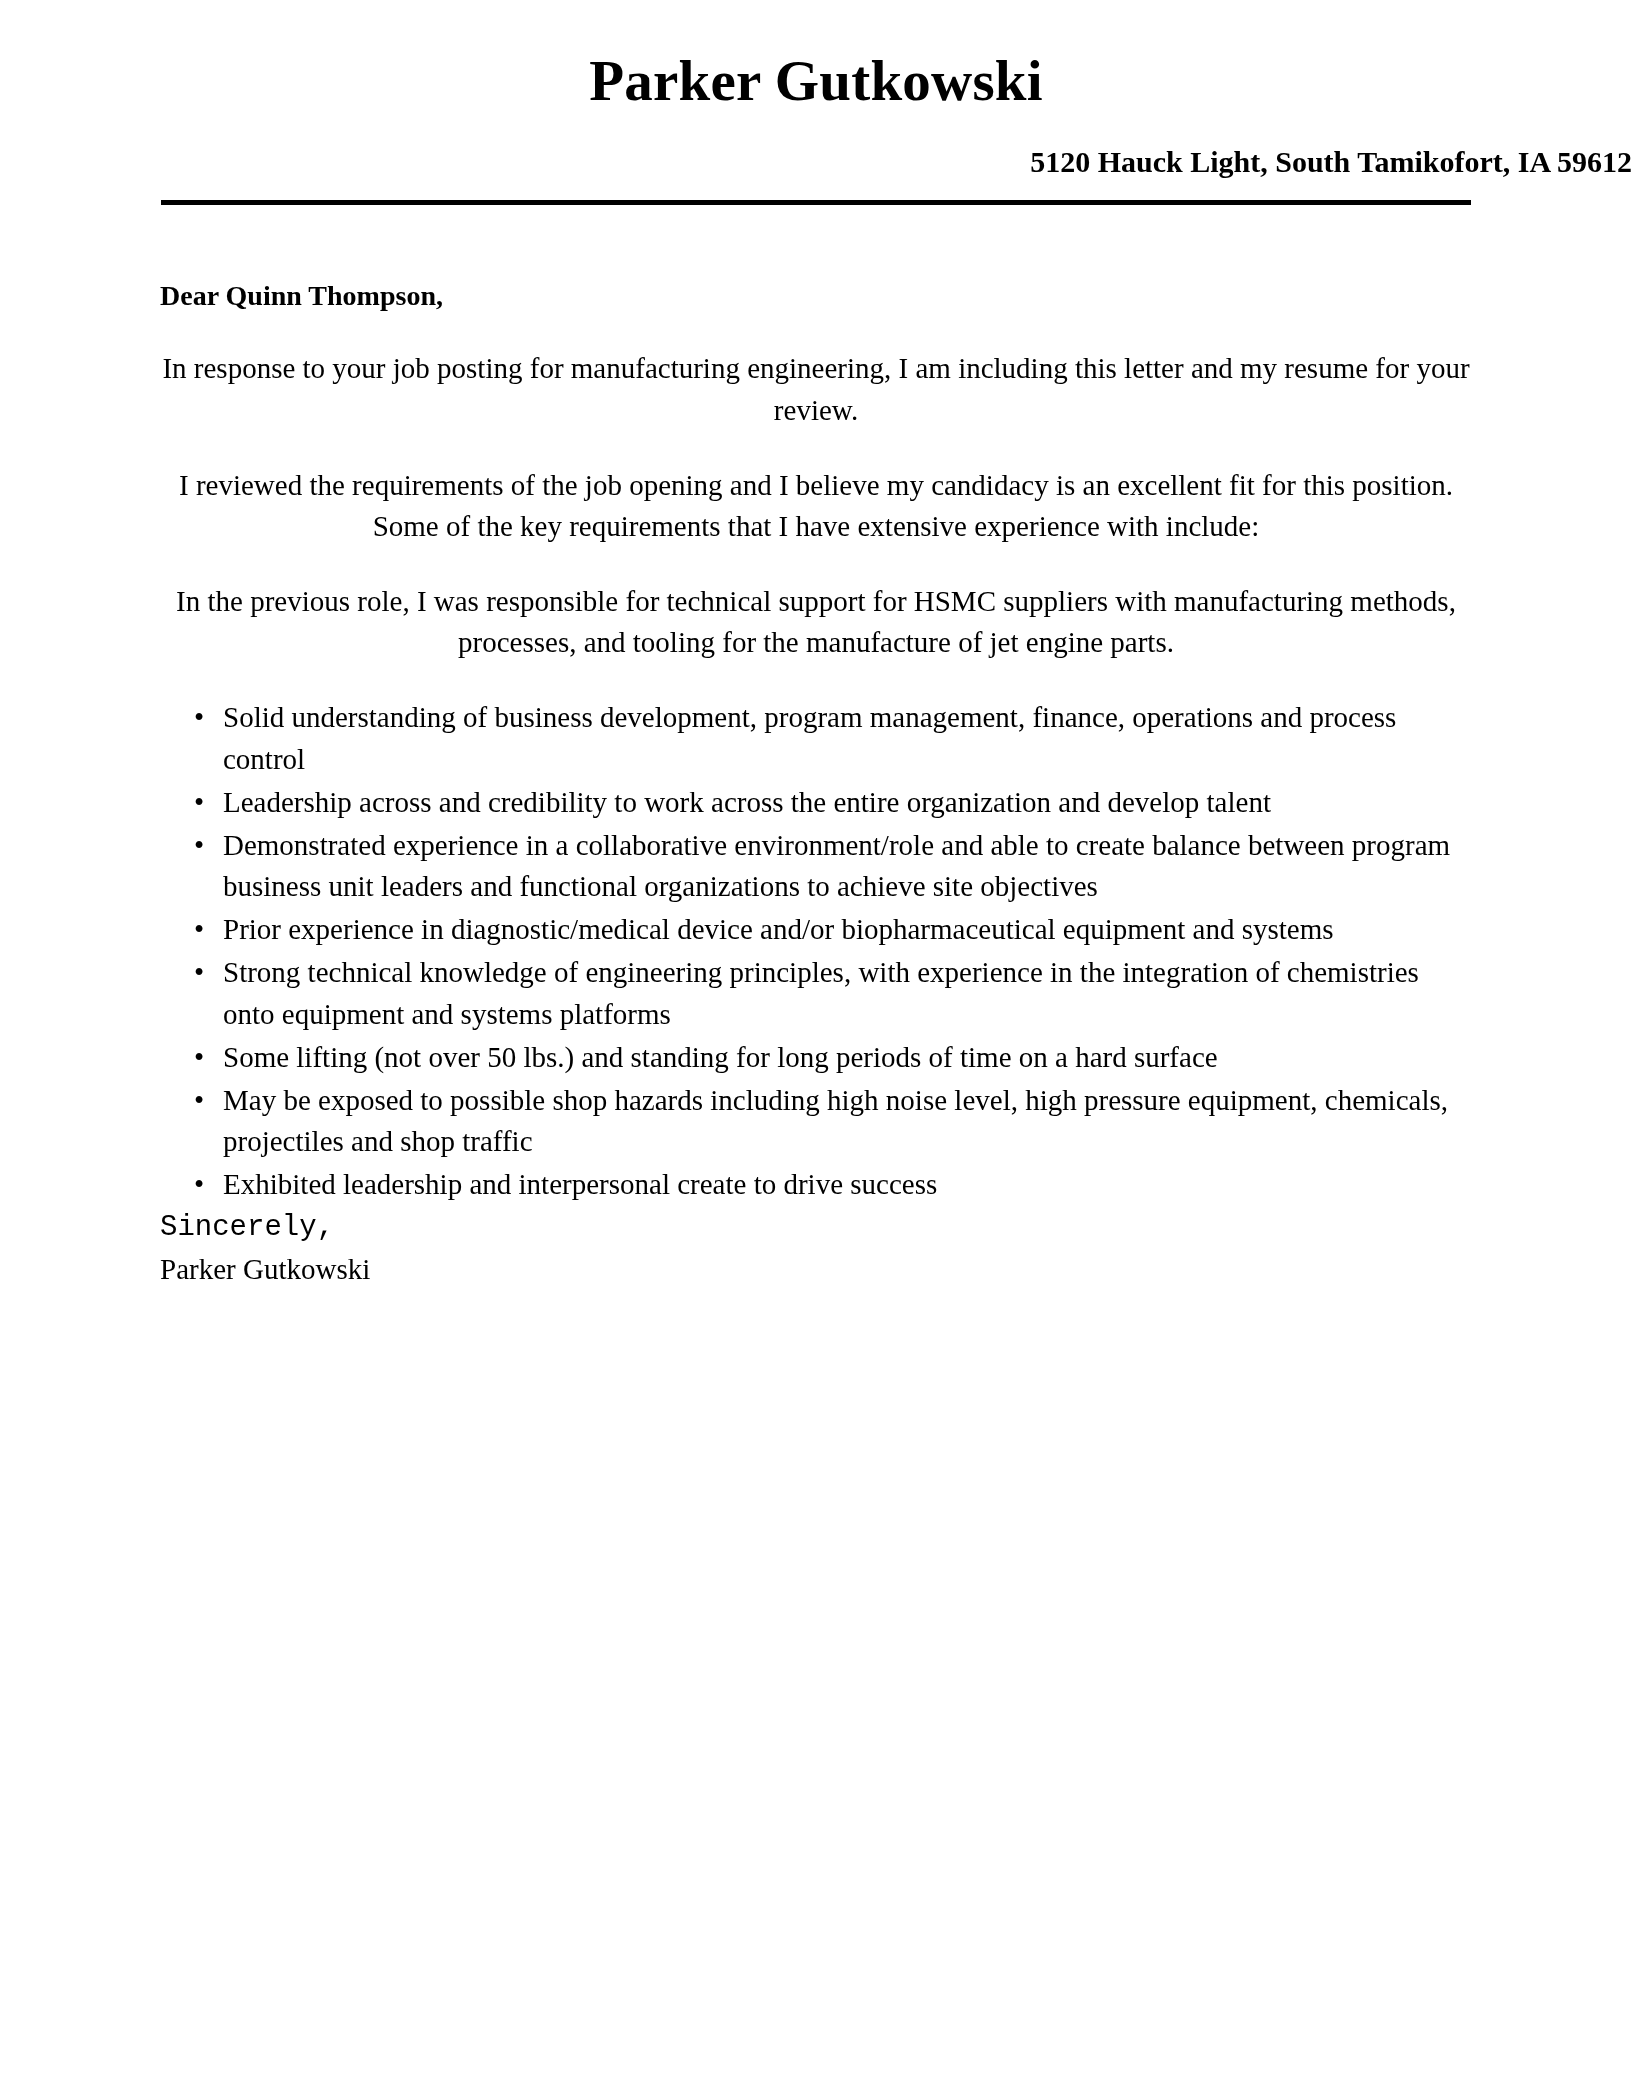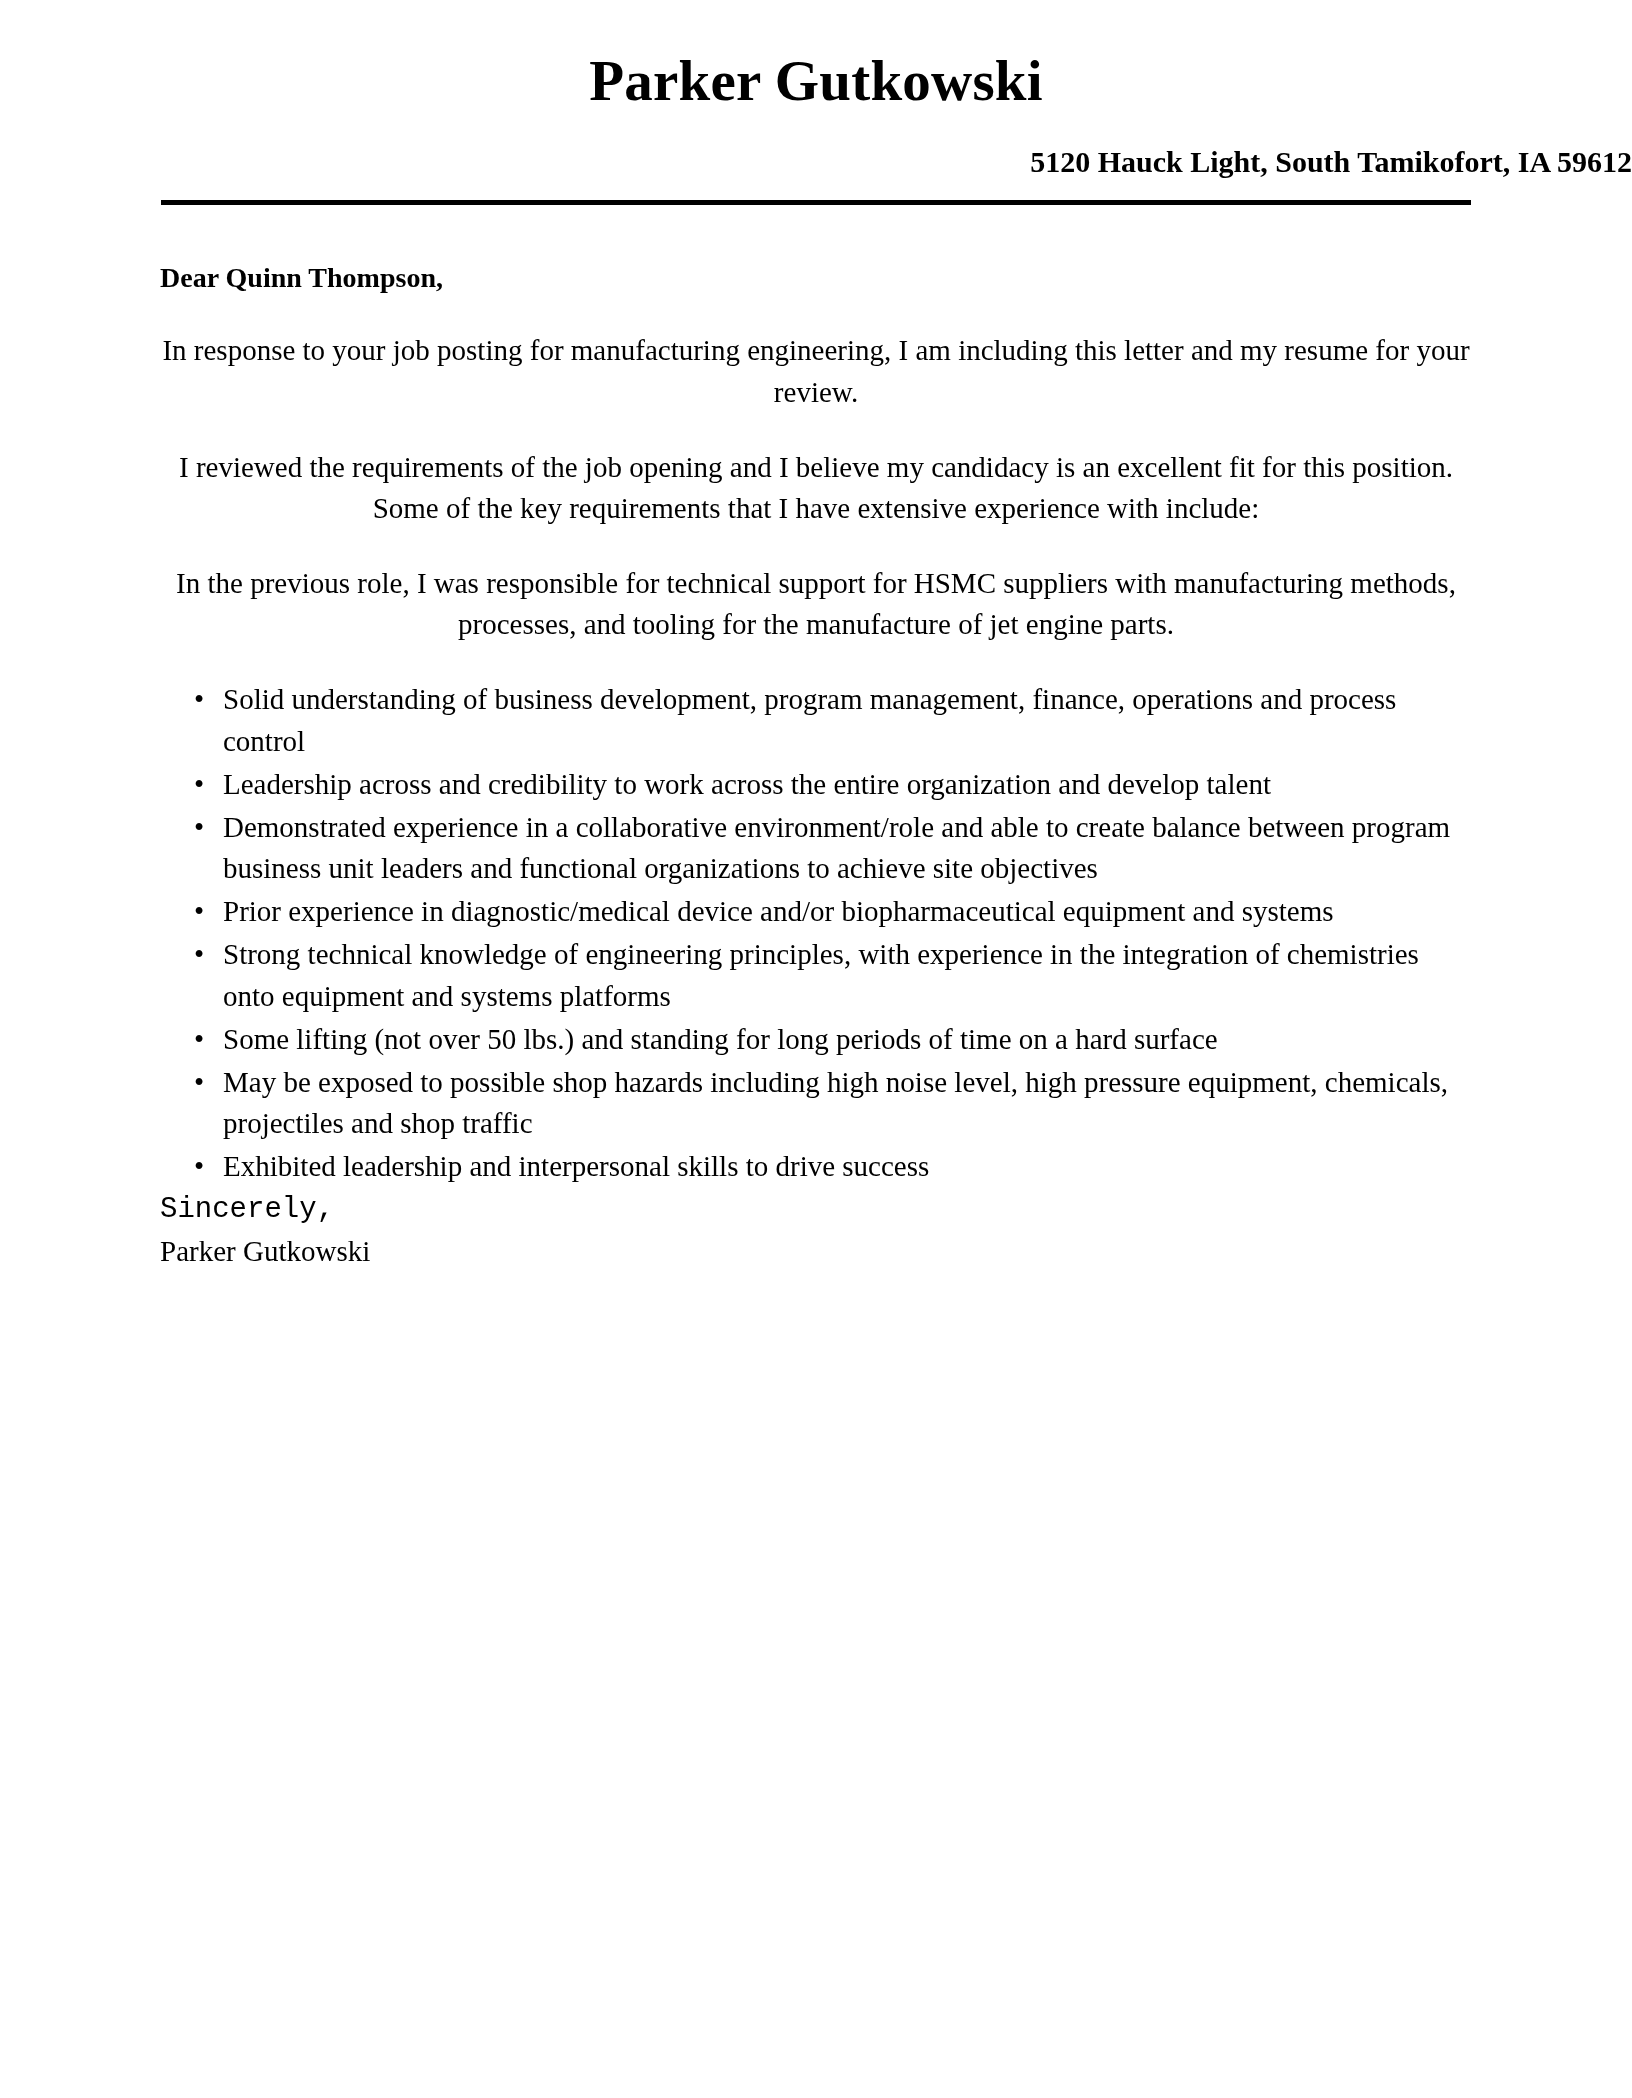--- a/index.html
+++ b/index.html
@@ -52,21 +52,21 @@
   .header-rule {
     margin: 20px auto 0 auto;
     width: 1310px;
     height: 5px;
     background: #000000;
     border: 0;
   }
 
   
   .letter-body {
-    margin: 0 auto;
+    margin: 18px auto;
     padding-top: 54px;
     width: 1312px;
     box-sizing: border-box;
   }
 
   .salutation {
     font-weight: bold;
     font-size: 28px;
     line-height: 1.35;
     margin: 0 0 34px 0;
@@ -166,21 +166,21 @@
       <li>
         <span class="bullet">•</span>
         <span>Some lifting (not over 50 lbs.) and standing for long periods of time on a hard surface</span>
       </li>
       <li>
         <span class="bullet">•</span>
         <span>May be exposed to possible shop hazards including high noise level, high pressure equipment, chemicals, projectiles and shop traffic</span>
       </li>
       <li>
         <span class="bullet">•</span>
-        <span>Exhibited leadership and interpersonal skills to drive success</span>
+        <span>Exhibited leadership and interpersonal create to drive success</span>
       </li>
     </ul>
 
 
     <p class="signoff">Sincerely,</p>
 
     <p class="signoff-name">Parker Gutkowski</p>
 
   </main>
 

